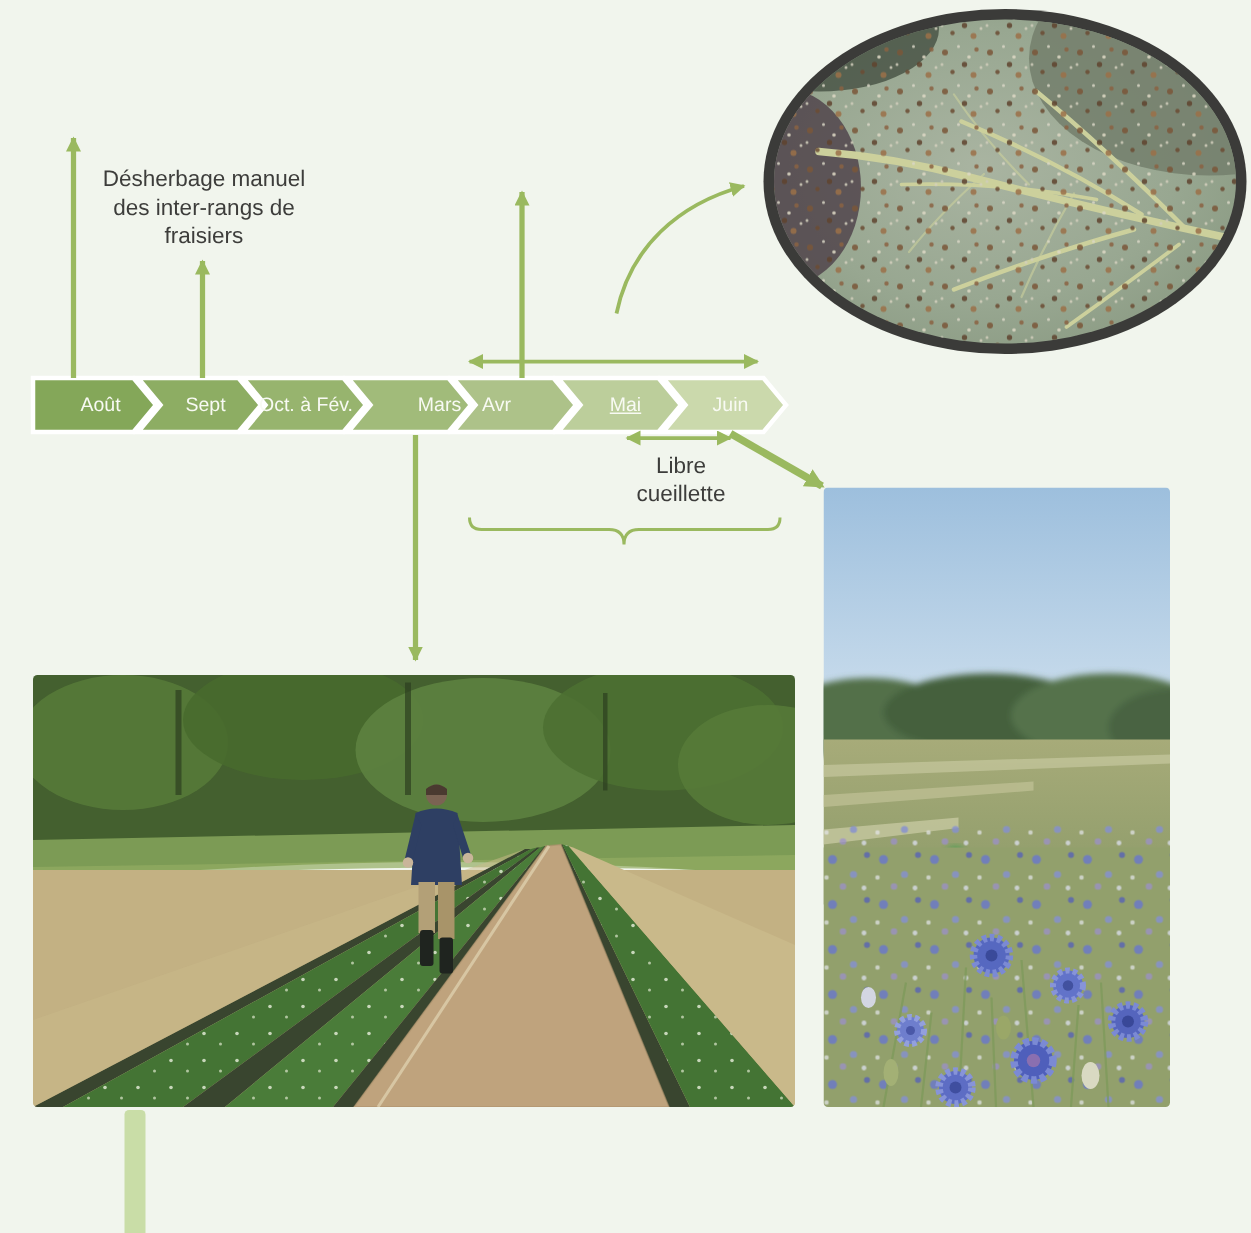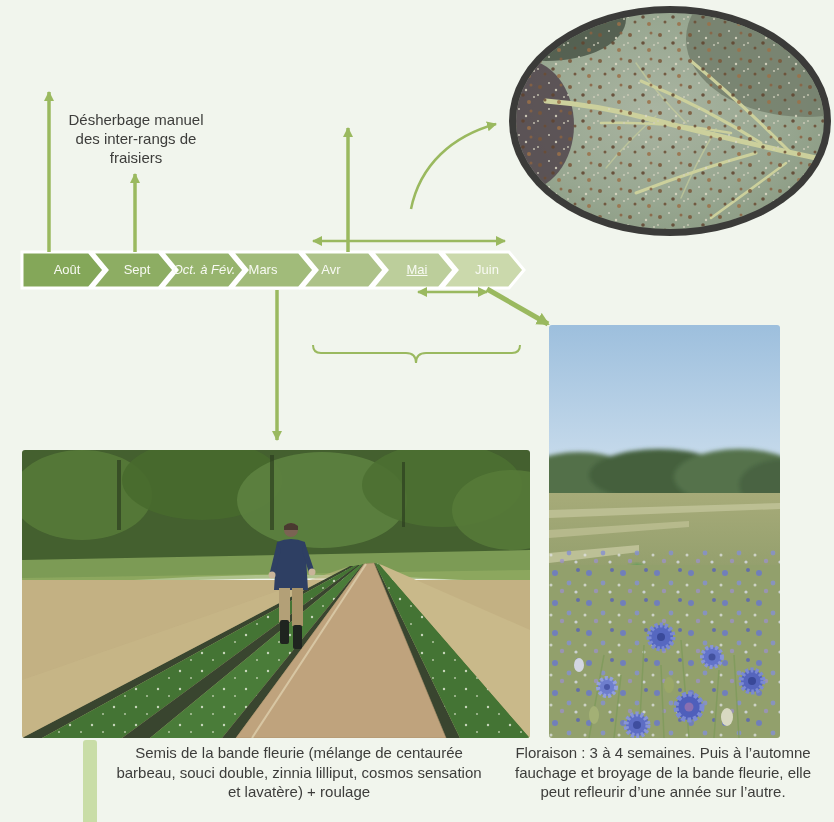--- a/index.html
+++ b/index.html
@@ -249,24 +249,23 @@
 
     <line class="arrow-line" x1="487" y1="289" x2="548" y2="324" stroke-width="5" marker-end="url(#ah2)"></line>
 
     <line class="arrow-line" x1="277" y1="290" x2="277" y2="440" stroke-width="3.5" marker-end="url(#ah)"></line>
 
     <path class="arrow-line" stroke-width="2" d="M313,345 Q313,353 321,353 L406,353 Q416,353 416,363 Q416,353 426,353 L512,353 Q520,353 520,345"></path>
   </svg>
 
   <div class="month-label" style="left:32px;">Août</div>
   <div class="month-label" style="left:102px;">Sept</div>
-  <div class="month-label" style="left:172px;width:64px;font-style:italic;">Oct. à Fév.</div>
-  <div class="month-label" style="left:228px;">Mars</div>
+  <div class="month-label" style="left:172px;width:64px;">Oct. à Fév.</div>
+  <div class="month-label" style="left:258px;">Mars</div>
   <div class="month-label" style="left:296px;">Avr</div>
   <div class="month-label" style="left:382px;text-decoration:underline;">Mai</div>
   <div class="month-label" style="left:452px;">Juin</div>
 
   <div class="ann" style="left:55px;top:110px;width:162px;">Désherbage manuel des inter-rangs de fraisiers</div>
-
-  <div class="caption" style="left:115px;top:743px;width:368px;">Semis de la bande fleurie (mélange de centaurée barbeau, souci double, zinnia lilliput, cosmos sensation et lavatère) + roulage</div>
-  <div class="caption" style="left:500px;top:743px;width:326px;">Floraison : 3 à 4 semaines. Puis à l’automne fauchage et broyage de la bande fleurie, elle peut refleurir d’une année sur l’autre.</div>
+  <div class="ann" style="left:410px;top:301px;width:88px;">Libre cueillette</div>
+
 
 </div>
 
 </body></html>

